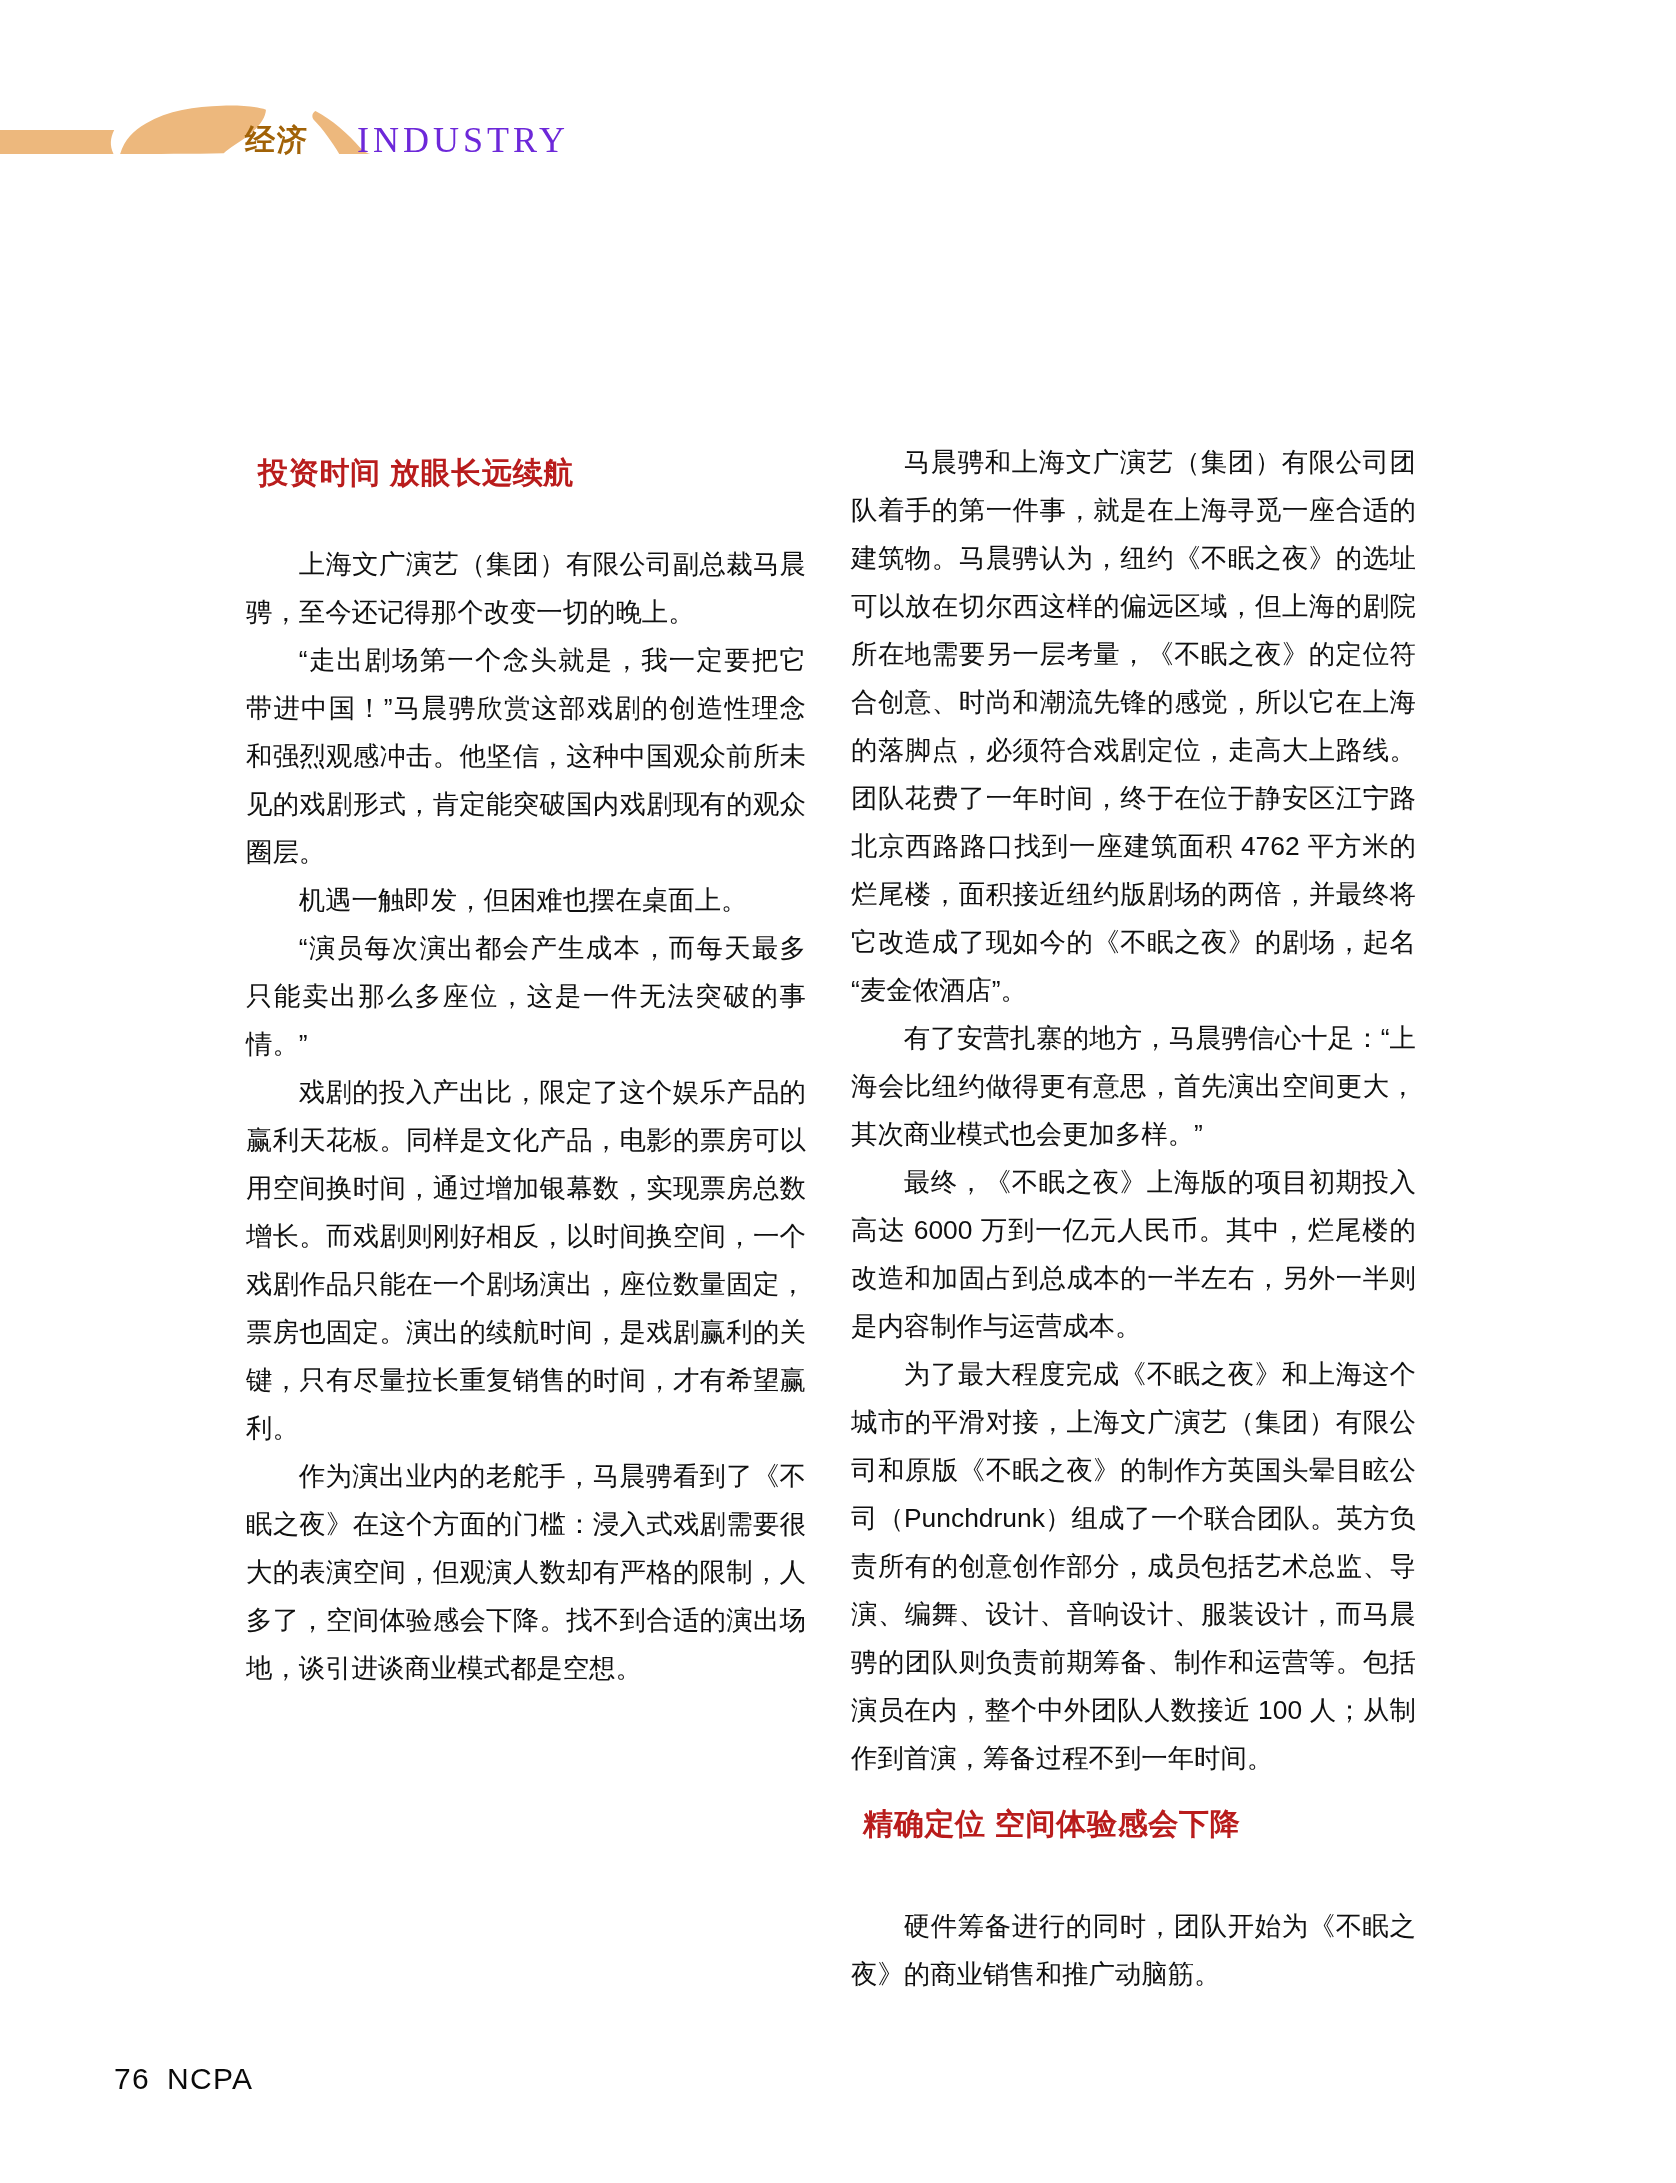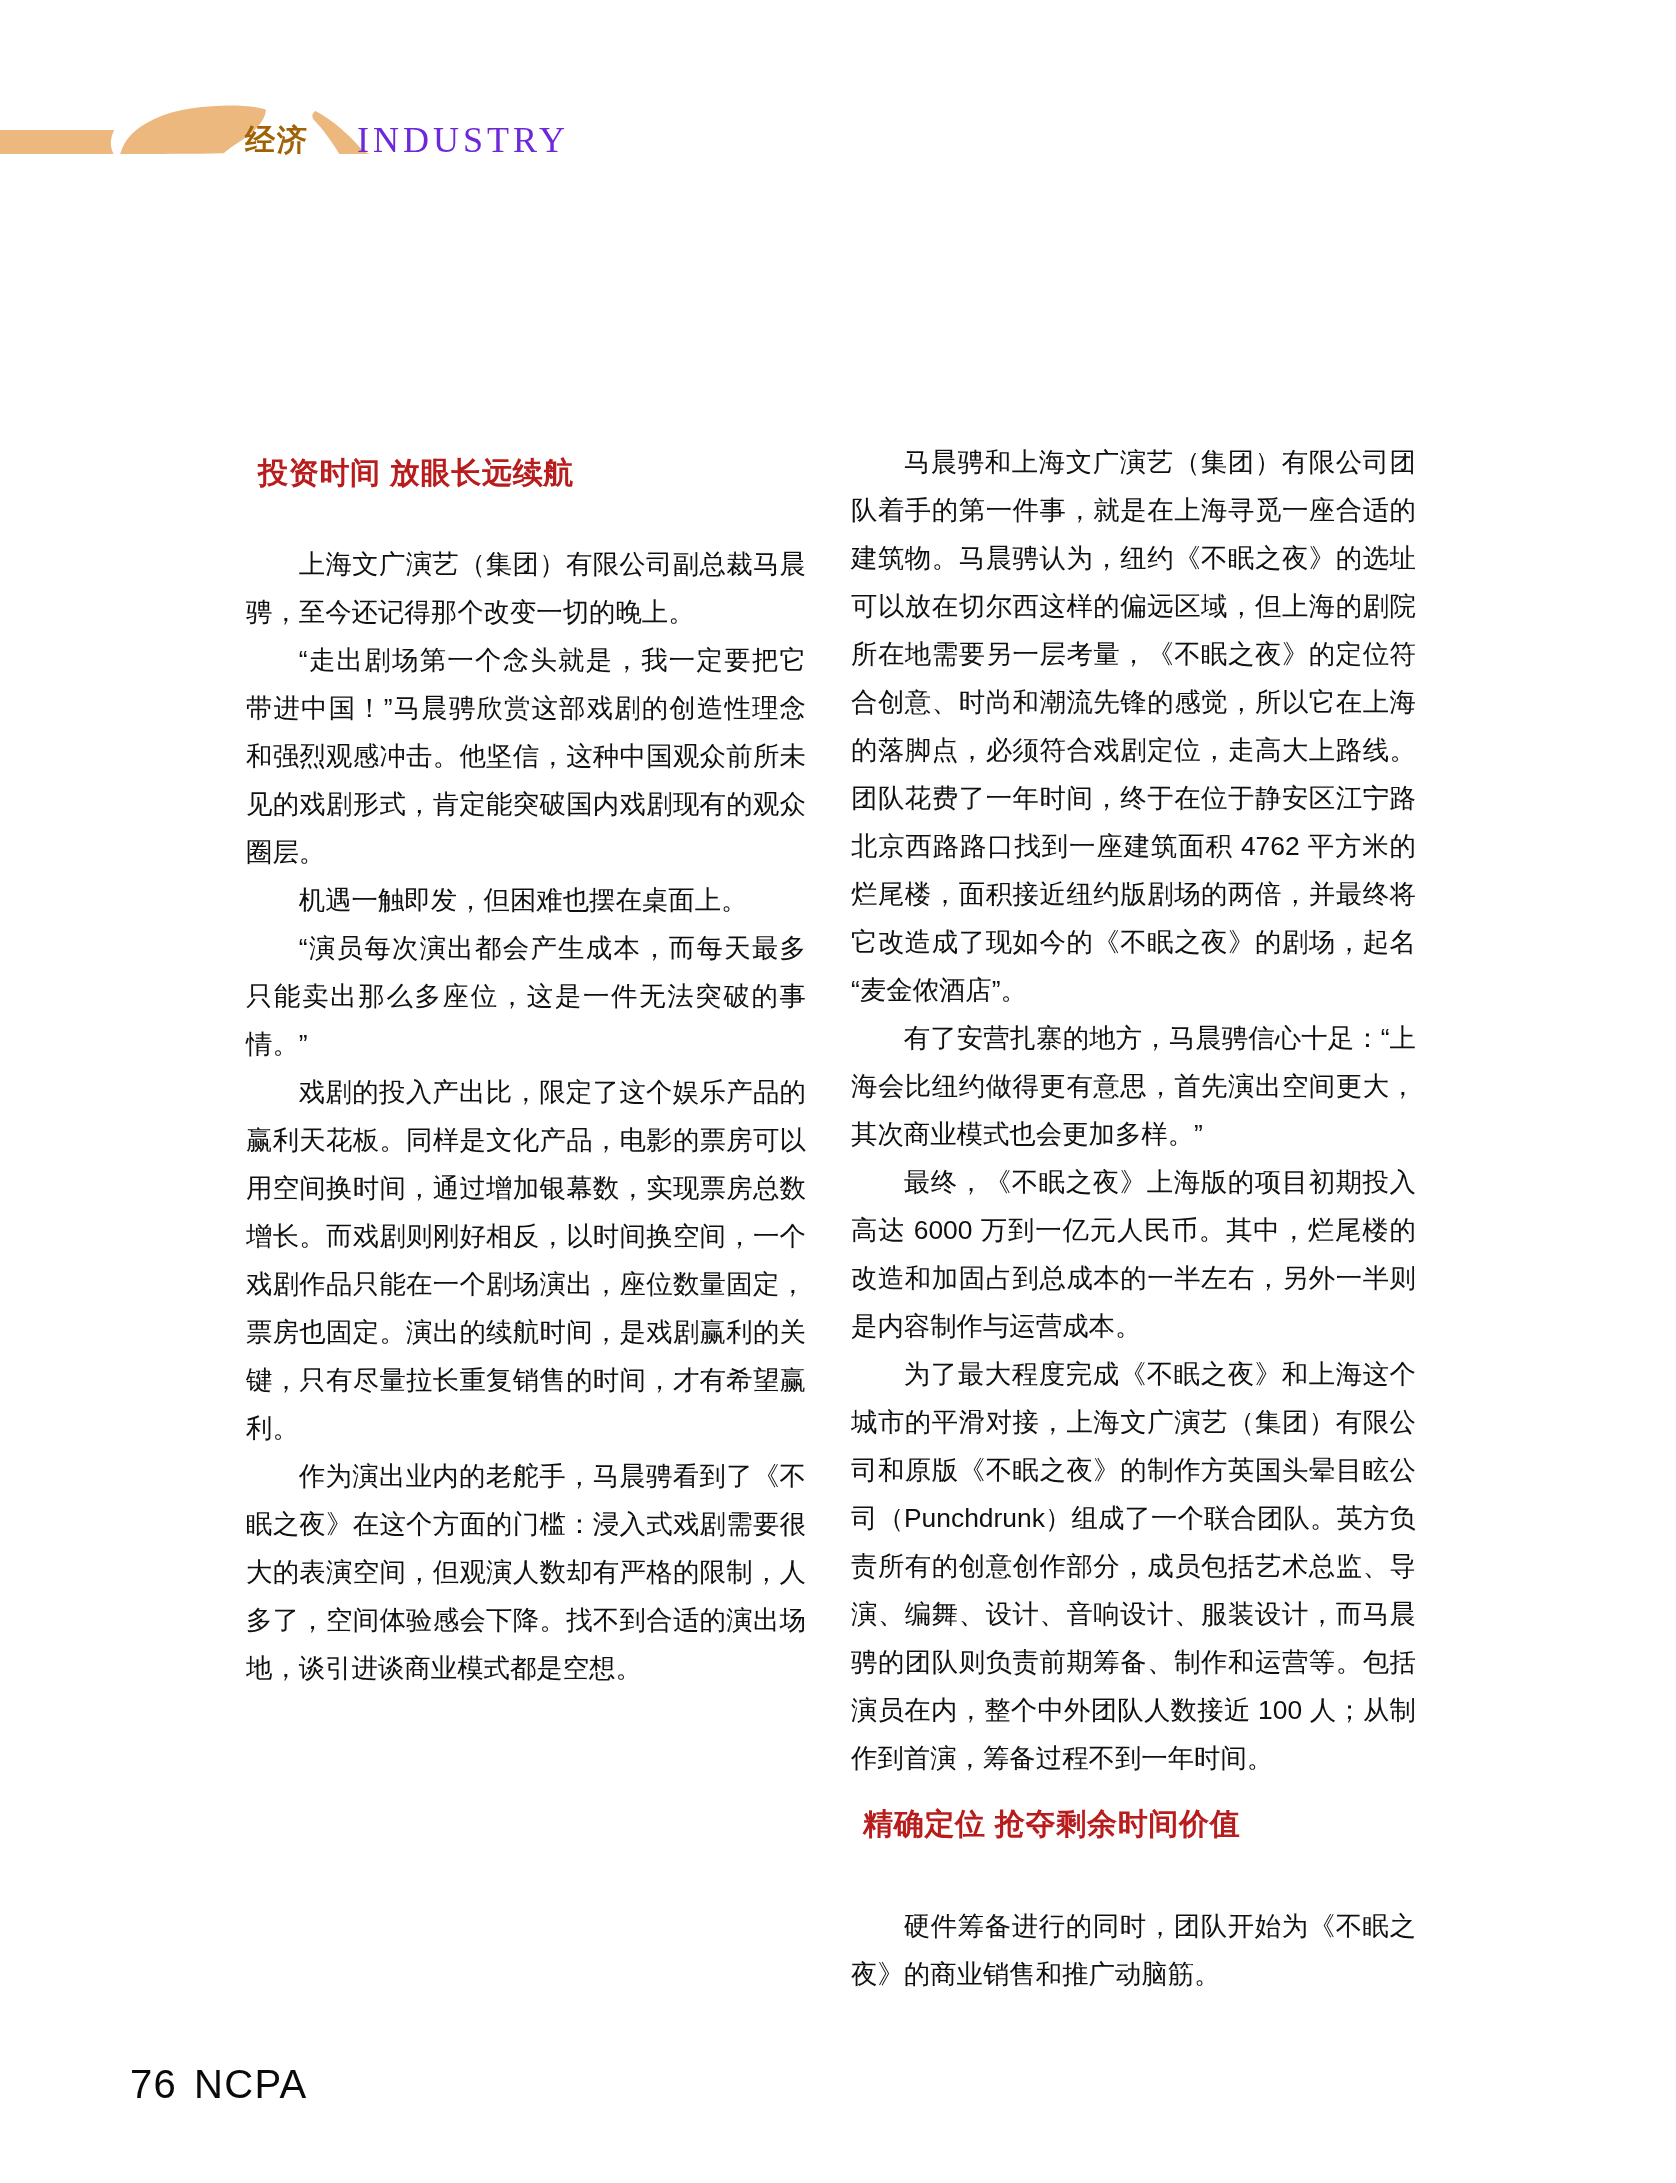--- a/index.html
+++ b/index.html
@@ -32,22 +32,22 @@
   }
   .col-left h2{margin-bottom:44px;}
   .col-right h2{margin-top:18.5px;margin-bottom:55px;}
   .col p{
     margin:0;font-size:26.4px;line-height:48px;color:#101010;
     text-align:justify;text-indent:2em;font-weight:400;
   }
 
   
   .footer{
-    position:absolute;left:130px;top:2064px;
-    font-size:40px;color:#0a0a0a;letter-spacing:1.3px;line-height:1;
+    position:absolute;left:114px;top:2064px;
+    font-size:30px;color:#0a0a0a;letter-spacing:1.3px;line-height:1;
   }
   .footer .pagenum{margin-right:17px;}
 </style>
 </head>
 <body>
 
 <div class="page">
 
   <div>
     <svg class="header-graphic" viewBox="0 0 900 280" width="594" height="185" aria-hidden="true">
@@ -73,21 +73,21 @@
     <p>“演员每次演出都会产生成本，而每天最多只能卖出那么多座位，这是一件无法突破的事情。”</p>
     <p>戏剧的投入产出比，限定了这个娱乐产品的赢利天花板。同样是文化产品，电影的票房可以用空间换时间，通过增加银幕数，实现票房总数增长。而戏剧则刚好相反，以时间换空间，一个戏剧作品只能在一个剧场演出，座位数量固定，票房也固定。演出的续航时间，是戏剧赢利的关键，只有尽量拉长重复销售的时间，才有希望赢利。</p>
     <p>作为演出业内的老舵手，马晨骋看到了《不眠之夜》在这个方面的门槛：浸入式戏剧需要很大的表演空间，但观演人数却有严格的限制，人多了，空间体验感会下降。找不到合适的演出场地，谈引进谈商业模式都是空想。</p>
   </div>
 
   <div class="col col-right">
     <p>马晨骋和上海文广演艺（集团）有限公司团队着手的第一件事，就是在上海寻觅一座合适的建筑物。马晨骋认为，纽约《不眠之夜》的选址可以放在切尔西这样的偏远区域，但上海的剧院所在地需要另一层考量，《不眠之夜》的定位符合创意、时尚和潮流先锋的感觉，所以它在上海的落脚点，必须符合戏剧定位，走高大上路线。团队花费了一年时间，终于在位于静安区江宁路北京西路路口找到一座建筑面积 4762 平方米的烂尾楼，面积接近纽约版剧场的两倍，并最终将它改造成了现如今的《不眠之夜》的剧场，起名“麦金侬酒店”。</p>
     <p>有了安营扎寨的地方，马晨骋信心十足：“上海会比纽约做得更有意思，首先演出空间更大，其次商业模式也会更加多样。”</p>
     <p>最终，《不眠之夜》上海版的项目初期投入高达 6000 万到一亿元人民币。其中，烂尾楼的改造和加固占到总成本的一半左右，另外一半则是内容制作与运营成本。</p>
     <p>为了最大程度完成《不眠之夜》和上海这个城市的平滑对接，上海文广演艺（集团）有限公司和原版《不眠之夜》的制作方英国头晕目眩公司（Punchdrunk）组成了一个联合团队。英方负责所有的创意创作部分，成员包括艺术总监、导演、编舞、设计、音响设计、服装设计，而马晨骋的团队则负责前期筹备、制作和运营等。包括演员在内，整个中外团队人数接近 100 人；从制作到首演，筹备过程不到一年时间。</p>
-    <h2>精确定位 抢夺剩余时间价值</h2>
+    <h2>精确定位 空间体验感会下降</h2>
     <p>硬件筹备进行的同时，团队开始为《不眠之夜》的商业销售和推广动脑筋。</p>
   </div>
 
   <div class="footer">
     <span class="pagenum">76</span><span>NCPA</span>
   </div>
 
 </div>
 
 

